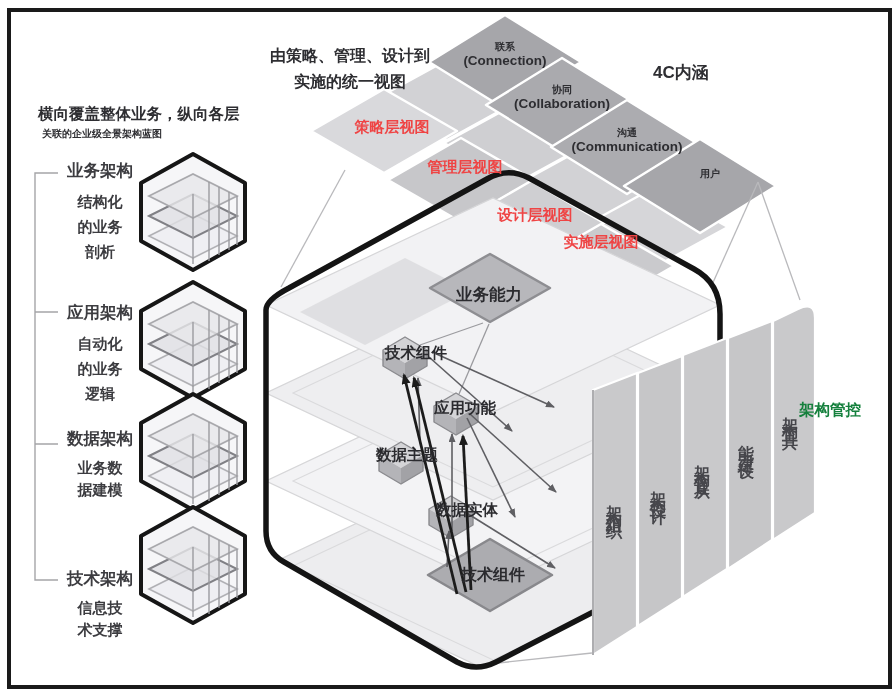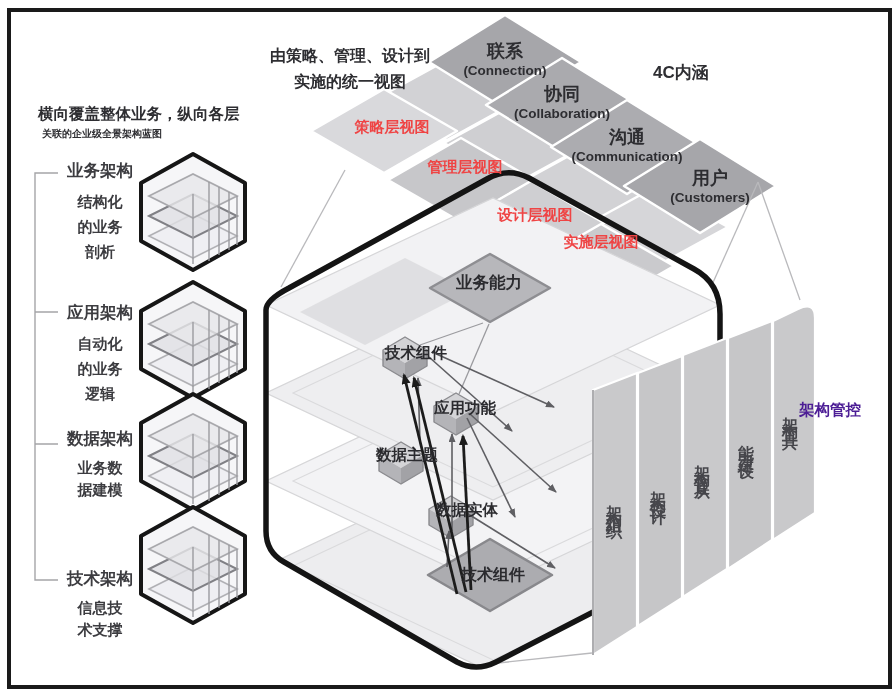--- a/index.html
+++ b/index.html
@@ -4,21 +4,21 @@
 <style>
   html,body{margin:0;padding:0;background:#e8e8e8;}
   .stage{position:relative;width:895px;height:693px;background:#ffffff;overflow:hidden;
          font-family:"Liberation Sans","DejaVu Sans",sans-serif;}
   .frame{position:absolute;left:7px;top:8px;width:877px;height:673px;border:4px solid #1a1a1a;}
   .art{position:absolute;left:0;top:0;}
   .txt{position:absolute;font-weight:700;color:#333;white-space:nowrap;line-height:1.2;}
   .ctr{text-align:center;}
   .view-label{font-size:15px;color:#ef4444;width:120px;text-align:center;}
   .fourc{width:170px;text-align:center;color:#2d2d31;}
-  .fourc .cn{font-size:18px;}
+  .fourc .cn{font-size:10px;}
   .fourc .en{font-size:13.5px;}
   .node-label{width:120px;text-align:center;color:#2b2b2f;font-size:15.5px;}
   .vtxt{position:absolute;writing-mode:vertical-rl;text-orientation:upright;
         font-weight:700;font-size:16px;color:#46464b;letter-spacing:6px;}
   .arch{position:absolute;left:52px;width:96px;text-align:center;color:#3c3c40;font-weight:700;}
   .arch .t{font-size:16.5px;margin-bottom:7px;}
   .arch .d{font-size:15px;line-height:25px;}
   .arch.short .d{line-height:22px;}
 </style>
 </head>
@@ -194,32 +194,31 @@
   <div class="txt fourc" style="left:477px;top:84px;">
     <div class="cn">协同</div>
     <div class="en">(Collaboration)</div>
   </div>
   <div class="txt fourc" style="left:542px;top:127px;">
     <div class="cn">沟通</div>
     <div class="en">(Communication)</div>
   </div>
   <div class="txt fourc" style="left:625px;top:168px;">
     <div class="cn">用户</div>
-    <div class="en">(Customers)</div>
-  </div>
-
-  <div class="txt node-label" style="left:429px;top:273px;font-size:16.5px;">业务能力</div>
+  </div>
+
+  <div class="txt node-label" style="left:429px;top:285px;font-size:16.5px;">业务能力</div>
   <div class="txt node-label" style="left:356px;top:344px;">技术组件</div>
   <div class="txt node-label" style="left:405px;top:399px;">应用功能</div>
   <div class="txt node-label" style="left:347px;top:446px;">数据主题</div>
   <div class="txt node-label" style="left:407px;top:501px;">数据实体</div>
   <div class="txt node-label" style="left:433px;top:565px;font-size:16px;">技术组件</div>
 
   <div class="vtxt" style="left:603px;top:492px;">架构组织</div>
   <div class="vtxt" style="left:647px;top:478px;">架构设计</div>
   <div class="vtxt" style="left:691px;top:452px;">架构遵从</div>
   <div class="vtxt" style="left:735px;top:432px;">能力建设</div>
   <div class="vtxt" style="left:779px;top:404px;">架构工具</div>
 
-  <div class="txt" style="left:799px;top:401px;font-size:15.5px;color:#4c1d95;">架构管控</div>
+  <div class="txt" style="left:799px;top:401px;font-size:15.5px;color:#15803d;">架构管控</div>
 
   <div class="frame"></div>
 </div>
 
 </body></html>

